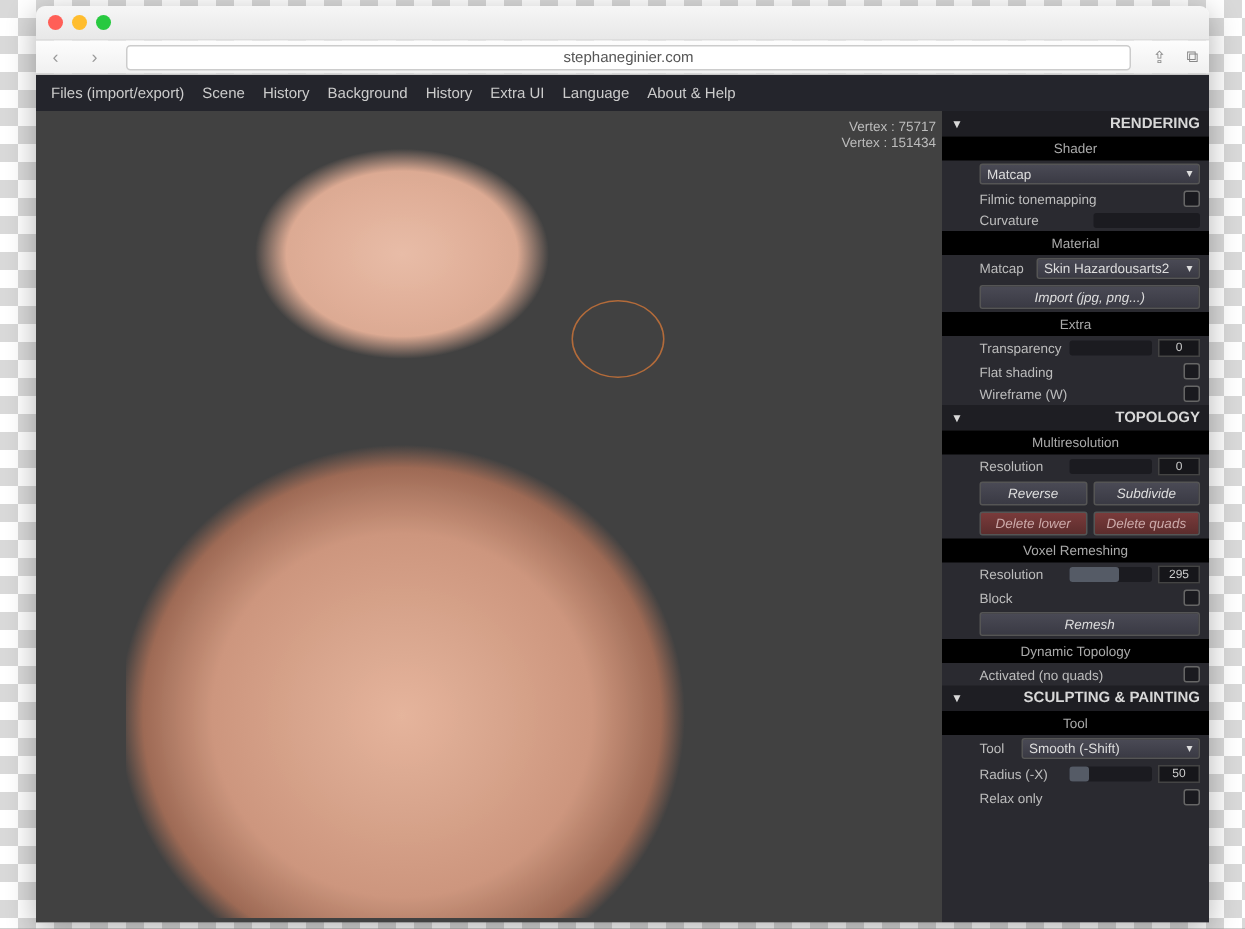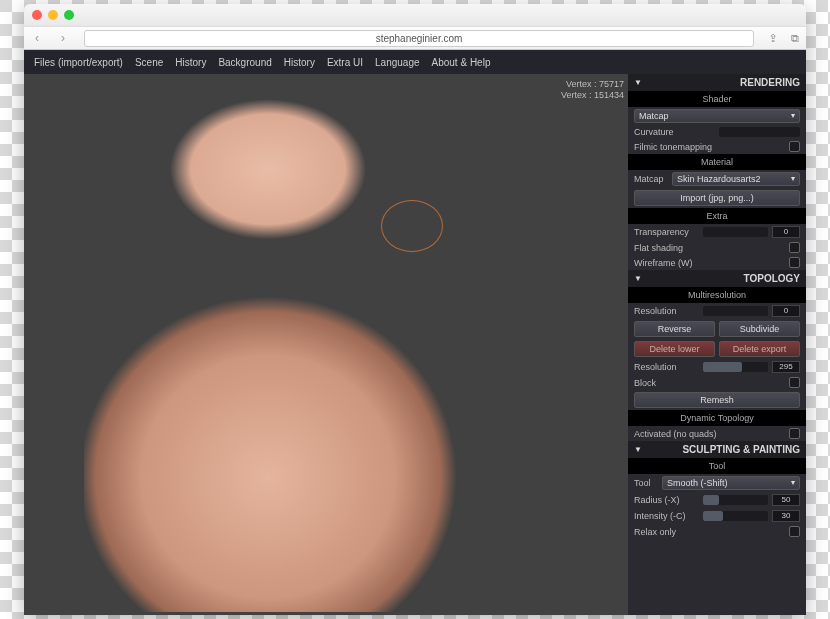--- a/index.html
+++ b/index.html
@@ -18,25 +18,25 @@
   .stats { position:absolute; right:182px; top:1px; font-size:9px; color:#bdbdbd; text-align:right; line-height:11px; z-index:6;margin-top:28px; }
   .viewport { flex:1; position:relative; background:#414141; overflow:hidden; }
   .figure { position:absolute; left:60px; top:22px; width:400px; height:540px; background:radial-gradient(ellipse 140px 100px at 46% 18%, #e3b9a5 0%, #d8a892 55%, transparent 70%), radial-gradient(ellipse 230px 220px at 46% 75%, #e0b29b 0%, #c9957e 55%, #9c6b57 75%, transparent 82%); filter:blur(.5px) contrast(1.05); }
   .circle { position:absolute; right:185px; top:150px; width:62px; height:52px; border:1px solid #b36b3a; border-radius:50%; }
   .sidepanel { width:178px; background:#2a2a30; color:#bbb; font-size:9px; overflow-y:auto; padding-top:24px; }
   .sidepanel::-webkit-scrollbar{width:8px}.sidepanel::-webkit-scrollbar-thumb{background:#555;border-radius:4px}
   .section-h { background:#1e1e23; padding:3px 6px; display:flex; align-items:center; font-weight:600; font-size:10px; color:#d8d8d8; }
   .section-h .tri{margin-right:6px;font-size:8px}
   .section-h .lbl{flex:1;text-align:right}
   .subh { text-align:center; padding:3px 0; color:#aaa; font-size:9px; background:#000000; }
-  .row { display:flex; align-items:center; padding:2px 6px; gap:4px; }
+  .row { display:flex; align-items:center; padding:2px 6px; gap:4px;margin-left:19px; }
   .row .lbl{flex:1;color:#bdbdbd}
   .select { flex:1; background:linear-gradient(#4a4a55,#3a3a44); border:1px solid #555; border-radius:2px; padding:1px 4px; font-size:9px; color:#ddd; display:flex; }
   .select .arr{margin-left:auto;font-size:8px}
-  .btn { flex:1; background:linear-gradient(#4a4a55,#3a3a44); border:1px solid #555; border-radius:2px; padding:2px 0; text-align:center; font-size:9px; color:#ddd; }
+  .btn { flex:1; background:linear-gradient(#4a4a55,#3a3a44); border:1px solid #555; border-radius:2px; padding:2px 0; text-align:center; font-size:9px; color:#ddd;font-style:italic; }
   .btn.danger{background:linear-gradient(#7a3b3b,#5c2d2d);color:#caa}
   .chk { width:11px; height:11px; border:1px solid #666; border-radius:2px; background:#1a1a1f; }
   .num { width:28px; height:12px; background:#16161a; border:1px solid #444; text-align:center; font-size:8px; color:#ccc; line-height:10px; }
   .slider { flex:1; height:10px; background:#1b1b20; border-radius:2px; position:relative; }
   .slider .fill{position:absolute;left:0;top:0;bottom:0;background:#555b66;border-radius:2px}
 </style>
 </head>
 <body>
 
 <div class="window">
@@ -84,28 +84,28 @@
         <span class="lbl">RENDERING</span>
       </div>
       <div class="subh">Shader</div>
       <div class="row">
         <div class="select">
           <span>Matcap</span>
             <span class="arr">▾</span>
         </div>
       </div>
       <div class="row">
+        <span class="lbl">Filmic tonemapping</span>
+        <div class="chk"></div>
+      </div>
+      <div class="row">
         <span class="lbl">Curvature</span>
         <div class="slider">
             <div class="fill" style="width:0%"></div>
           </div>
-      </div>
-      <div class="row">
-        <span class="lbl">Filmic tonemapping</span>
-        <div class="chk"></div>
       </div>
       <div class="subh">Material</div>
       <div class="row">
         <span class="lbl" style="flex:0 0 34px">Matcap</span>
         <div class="select">
           <span>Skin Hazardousarts2</span>
             <span class="arr">▾</span>
         </div>
       </div>
       <div class="row">
@@ -139,22 +139,23 @@
             <div class="fill" style="width:0%"></div>
           </div>
         <div class="num">0</div>
       </div>
       <div class="row">
         <div class="btn">Reverse</div>
         <div class="btn">Subdivide</div>
       </div>
       <div class="row">
         <div class="btn danger">Delete lower</div>
-        <div class="btn danger">Delete export</div>
-      </div>
+        <div class="btn danger">Delete quads</div>
+      </div>
+      <div class="subh">Voxel Remeshing</div>
       <div class="row">
         <span class="lbl">Resolution</span>
         <div class="slider">
             <div class="fill" style="width:60%"></div>
           </div>
         <div class="num">295</div>
       </div>
       <div class="row">
         <span class="lbl">Block</span>
         <div class="chk"></div>
@@ -181,26 +182,19 @@
         </div>
       </div>
       <div class="row">
         <span class="lbl">Radius (-X)</span>
         <div class="slider">
             <div class="fill" style="width:25%"></div>
           </div>
         <div class="num">50</div>
       </div>
       <div class="row">
-        <span class="lbl">Intensity (-C)</span>
-        <div class="slider">
-            <div class="fill" style="width:30%"></div>
-          </div>
-        <div class="num">30</div>
-      </div>
-      <div class="row">
         <span class="lbl">Relax only</span>
         <div class="chk"></div>
       </div>
 
     </div>
   </div>
 </div>
 
 </body></html>

